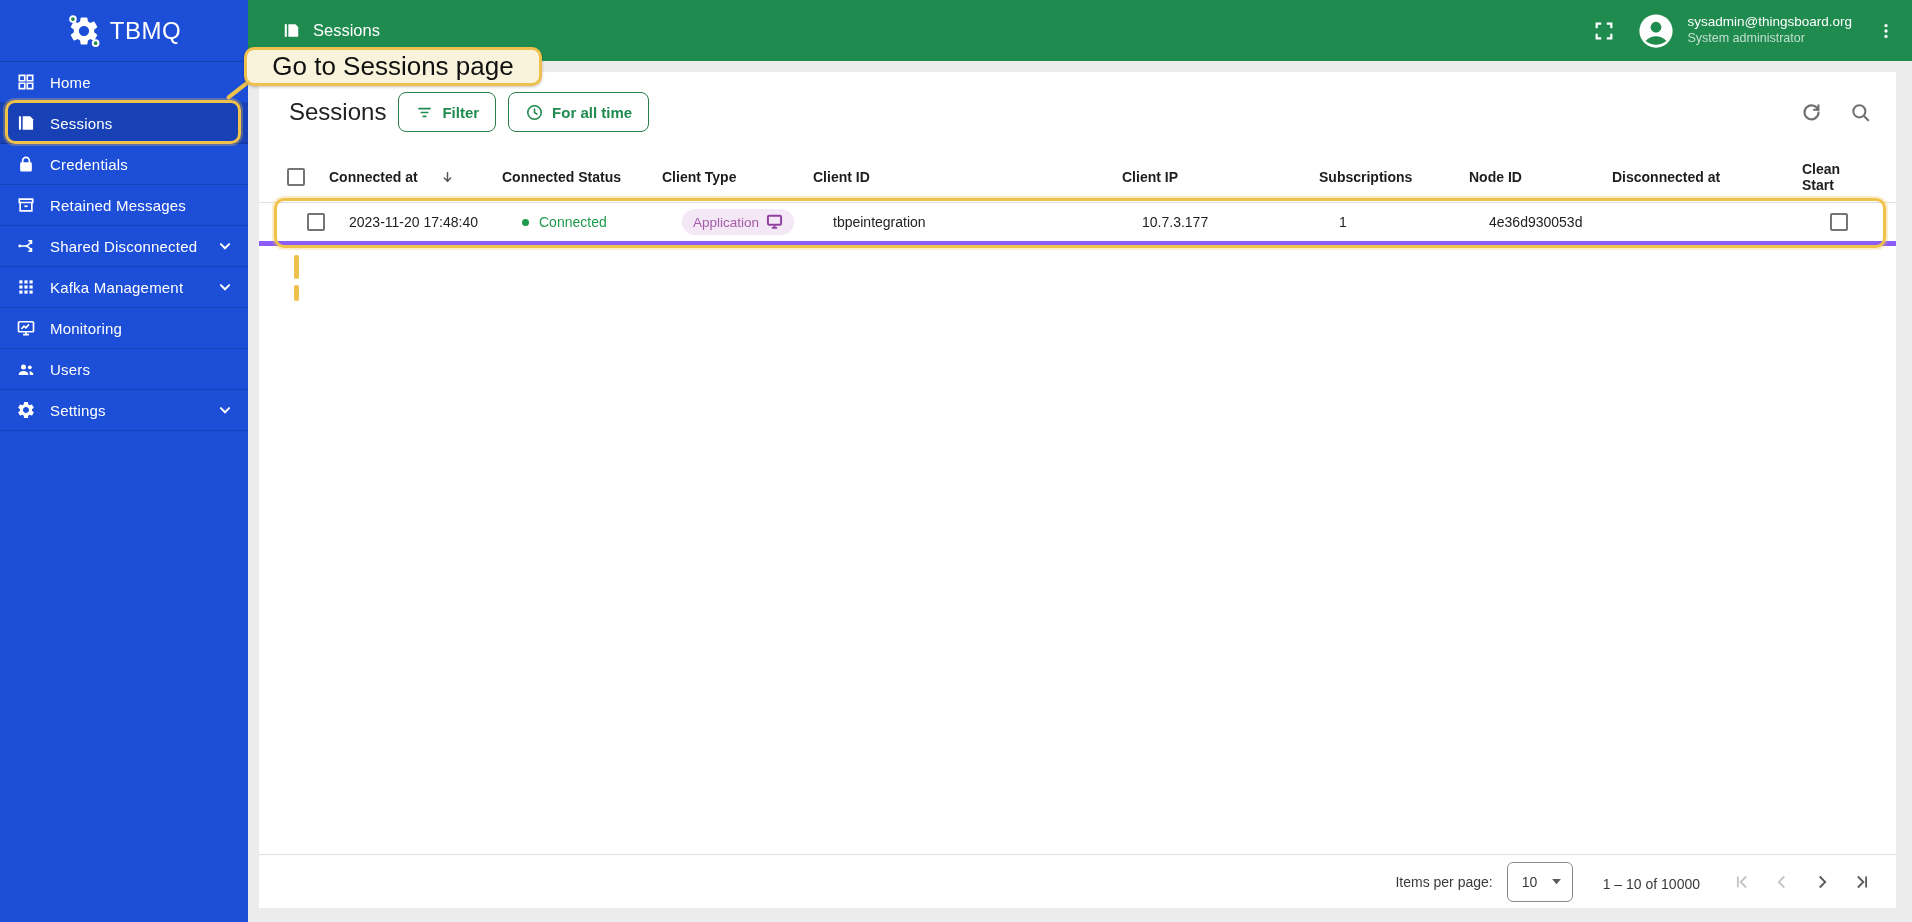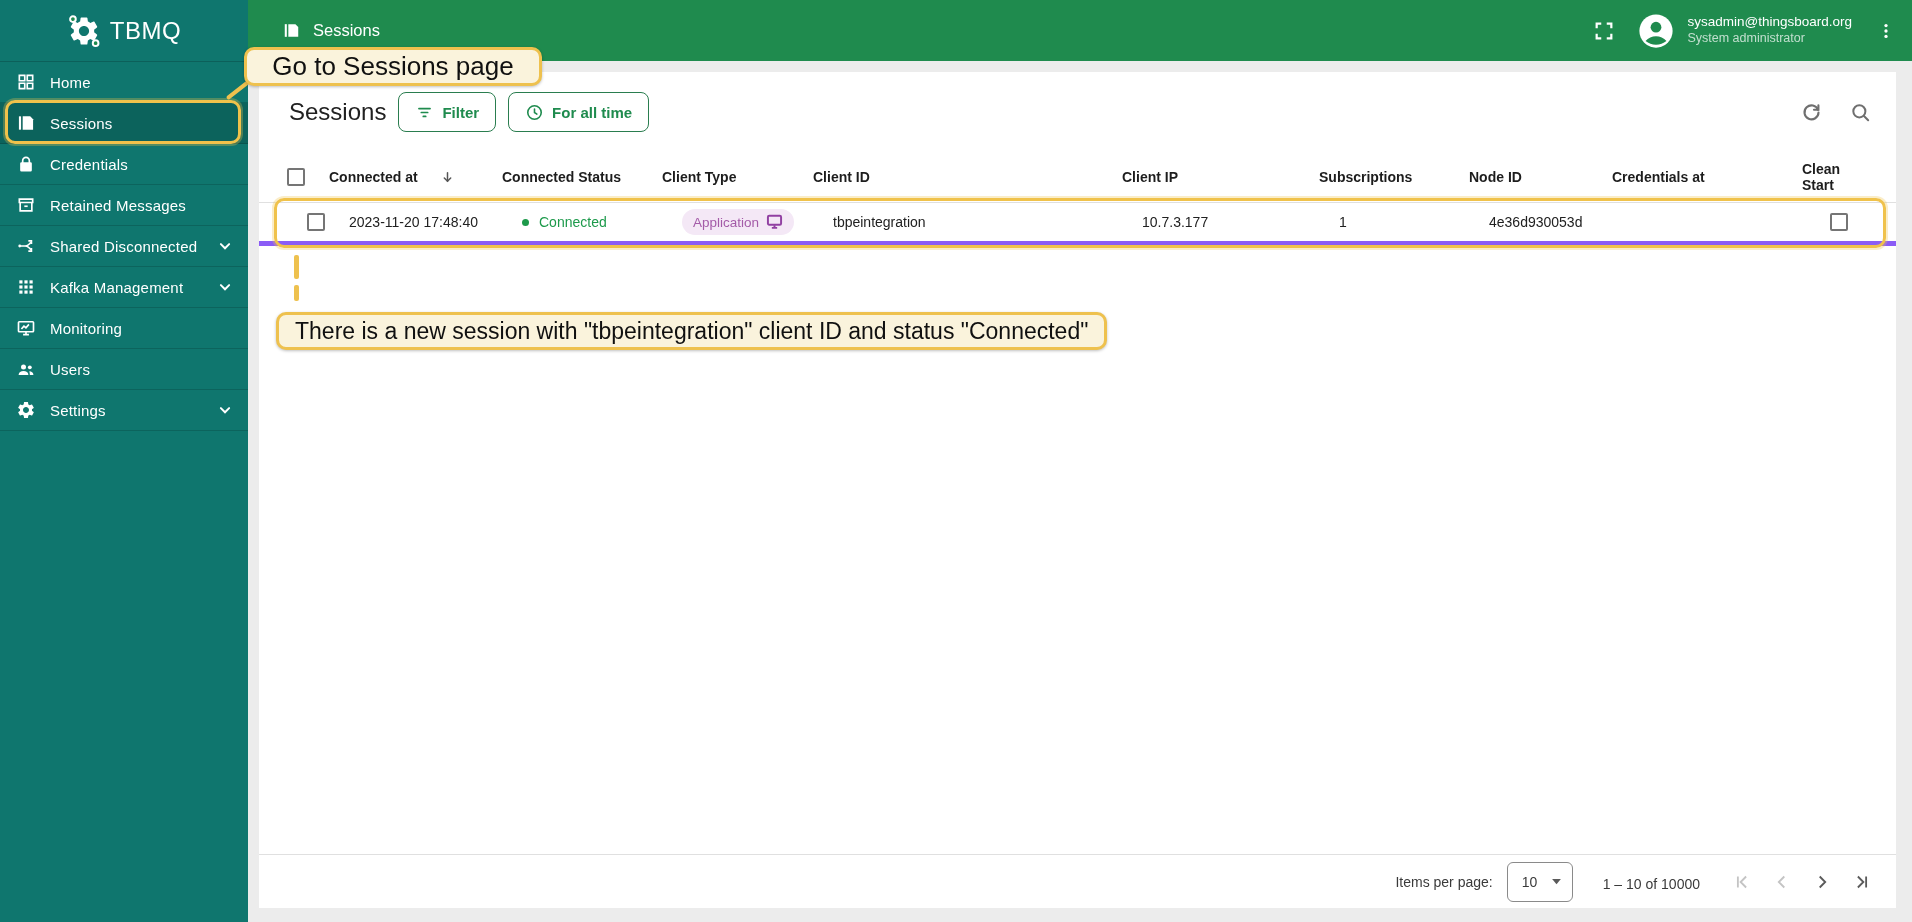--- a/index.html
+++ b/index.html
@@ -1,21 +1,21 @@
 <!DOCTYPE html>
 <html><head>
 <meta charset="utf-8">
 <style>
   * { box-sizing: border-box; margin: 0; padding: 0; }
   html,body { width:1912px; height:922px; overflow:hidden; }
   body { font-family:"Liberation Sans", sans-serif; background:#ececec; position:relative; }
   .canvas { position:absolute; inset:0; }
 
   
-  .sidebar { position:absolute; left:0; top:0; width:248px; height:922px; background:#0f766e; z-index:2; }
+  .sidebar { position:absolute; left:0; top:0; width:248px; height:922px; background:#1d4ed8; z-index:2; }
   .logo-row { height:61px; display:flex; align-items:center; justify-content:center; gap:9px; }
   .logo-text { color:#fff; font-size:24px; font-weight:500; letter-spacing:.5px; }
   .nav { border-top:1px solid rgba(0,0,0,.18); }
   .nav-item { height:41px; display:flex; align-items:center; gap:14px; padding-left:16px;
               border-bottom:1px solid rgba(0,0,0,.15); cursor:pointer; }
   .nav-item.selected { background:rgba(0,0,0,.16); }
   .nav-label { color:#fff; font-size:15px; font-weight:500; letter-spacing:.2px; }
   .nav-item .chev { margin-left:auto; margin-right:14px; }
   .icon { display:inline-flex; flex:none; }
 
@@ -313,21 +313,21 @@
       <div class="th">
           <span>Client IP</span>
         </div>
       <div class="th">
           <span>Subscriptions</span>
         </div>
       <div class="th">
           <span>Node ID</span>
         </div>
       <div class="th">
-          <span>Credentials at</span>
+          <span>Disconnected at</span>
         </div>
       <div class="th">
           <span>Clean Start</span>
         </div>
     </div>
 
     <div class="grid trow">
       <div class="cb"></div>
       <div>2023-11-20 17:48:40</div>
       <div class="status-cell">
@@ -397,17 +397,14 @@
 
   <div class="ann callout" style="left:244px; top:47px; height:39px; font-size:26px; min-width:298px; justify-content:center;">
     <span>Go to Sessions page</span>
   </div>
 
   <div class="ann ring" style="left:274px; top:198px; width:1612px; height:50px;"></div>
 
   <div class="ann dash" style="left:294px; top:255px; height:24px;"></div>
   <div class="ann dash" style="left:294px; top:285px; height:16px;"></div>
 
-  <div class="ann callout" style="left:276px; top:312px; height:38px; font-size:23px;">
-    <span>There is a new session with "tbpeintegration" client ID and status "Connected"</span>
-  </div>
 
 </div>
 
 </body></html>

